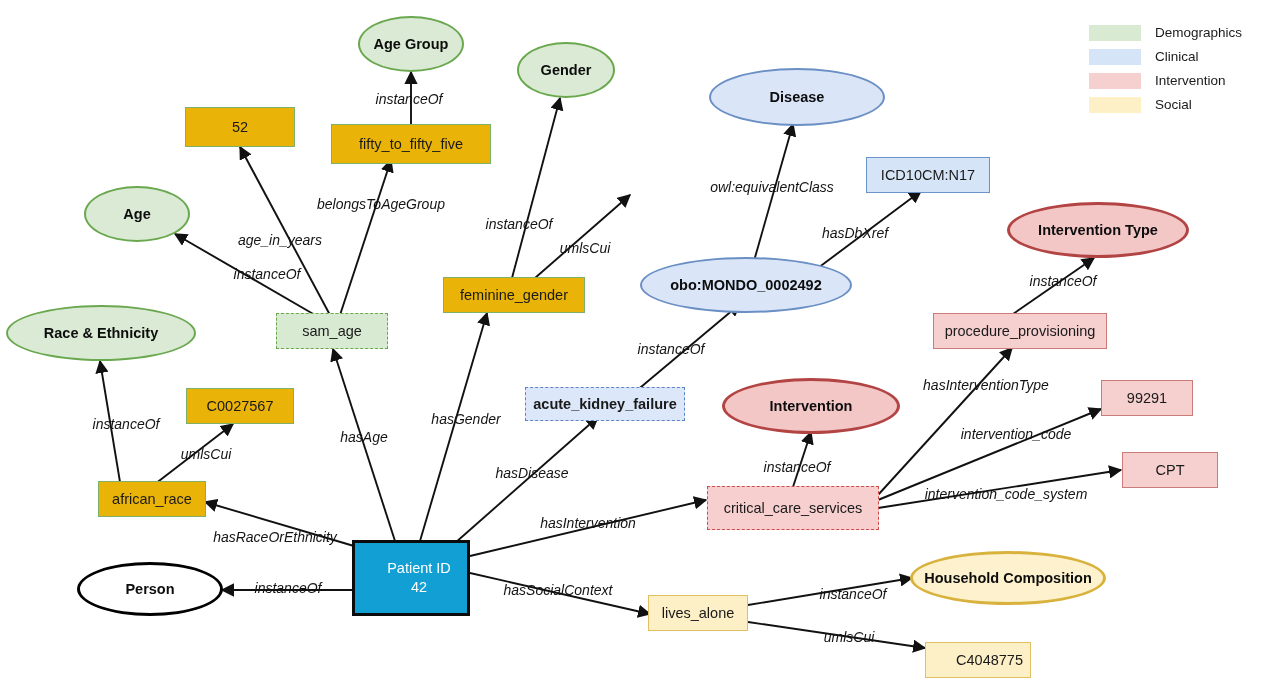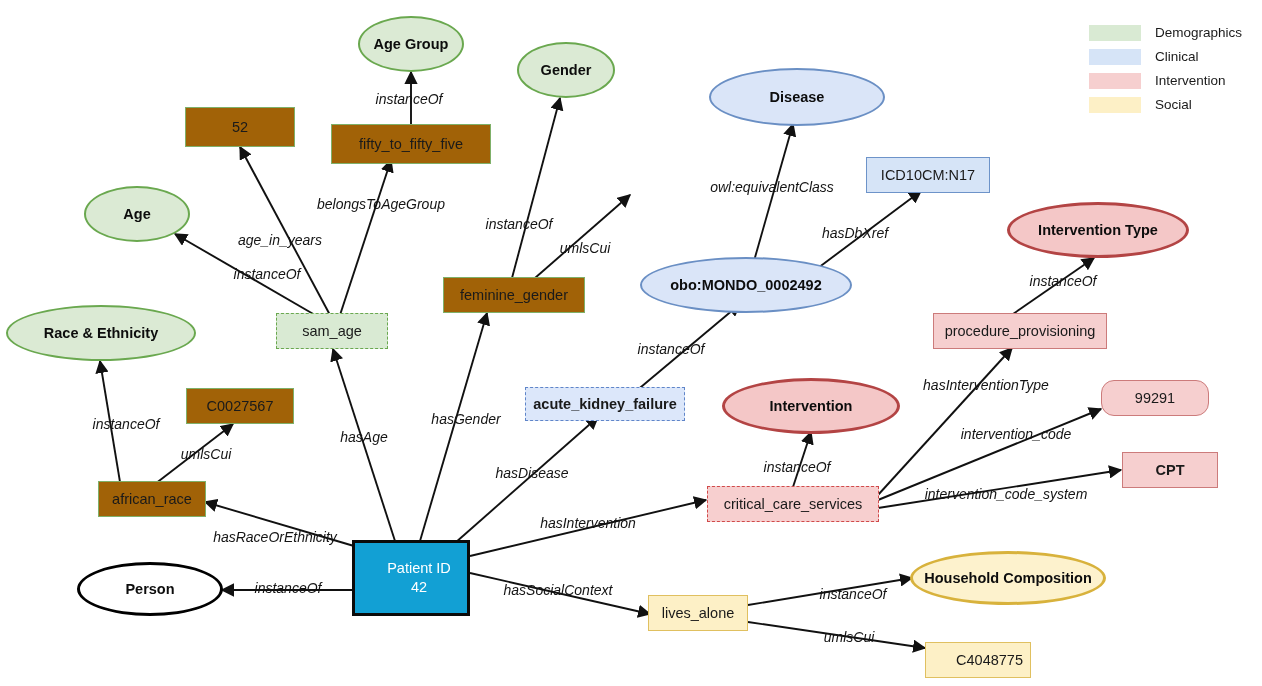--- a/index.html
+++ b/index.html
@@ -49,21 +49,21 @@
   .ellipse {
     border-radius: 50%;
     border-style: solid;
     border-width: 2.6px;
     font-size: 14.5px;
     font-weight: bold;
     color: #0d0d0d;
   }
 
   
-  .demo-rect     { background: #a16207; border-color: #7fb069; }
+  .demo-rect     { background: #eab308; border-color: #7fb069; }
   .demo-ellipse  { background: #dbead4; border-color: #6aa84f; }
   .demo-dashed   { background: #d9ead3; border-color: #6aa84f; border-style: dashed; border-width: 1.8px; }
 
   .clin-rect     { background: #d6e4f7; border-color: #6d93c9; }
   .clin-ellipse  { background: #dae5f8; border-color: #6a8fc4; }
   .clin-dashed   { background: #dce7fa; border-color: #5f85c9; border-style: dashed; border-width: 1.8px; font-weight: bold; }
 
   .inter-rect    { background: #f6cfcf; border-color: #cc7b7b; }
   .inter-ellipse { background: #f4c7c7; border-color: #b34444; border-width: 3px; }
   .inter-dashed  { background: #f7cfcf; border-color: #d04a4a; border-style: dashed; border-width: 1.8px; }
@@ -238,25 +238,25 @@
   <div class="node rect clin-rect" style="left:866px; top:157px; width:124px; height:36px;">ICD10CM:N17</div>
 
   <div class="node ellipse inter-ellipse" style="left:1007px; top:202px; width:182px; height:56px;">Intervention Type</div>
 
   <div class="node rect clin-dashed" style="left:525px; top:387px; width:160px; height:34px;">acute_kidney_failure</div>
 
   <div class="node ellipse inter-ellipse" style="left:722px; top:378px; width:178px; height:56px;">Intervention</div>
 
   <div class="node rect inter-rect" style="left:933px; top:313px; width:174px; height:36px;">procedure_provisioning</div>
 
-  <div class="node rect inter-dashed" style="left:707px; top:486px; width:172px; height:36px;">critical_care_services</div>
-
-  <div class="node rect inter-rect" style="left:1101px; top:380px; width:108px; height:36px;border-radius:13px;">99291</div>
-
-  <div class="node rect inter-rect" style="left:1122px; top:452px; width:96px; height:36px;font-weight:bold;">CPT</div>
+  <div class="node rect inter-dashed" style="left:707px; top:486px; width:172px; height:44px;">critical_care_services</div>
+
+  <div class="node rect inter-rect" style="left:1101px; top:380px; width:92px; height:36px;">99291</div>
+
+  <div class="node rect inter-rect" style="left:1122px; top:452px; width:96px; height:36px;">CPT</div>
 
   <div class="node ellipse social-ellipse" style="left:910px; top:551px; width:196px; height:54px;">Household Composition</div>
 
   <div class="node rect social-rect" style="left:648px; top:595px; width:100px; height:36px;">lives_alone</div>
 
   <div class="node rect social-rect" style="left:925px; top:642px; width:106px; height:36px;padding-left:23px;">C4048775</div>
 
   <div class="node ellipse plain-ellipse" style="left:77px; top:562px; width:146px; height:54px;">Person</div>
 
   <div class="node patient" style="left:352px; top:540px; width:118px; height:76px; flex-direction:column;padding-left:16px;">

